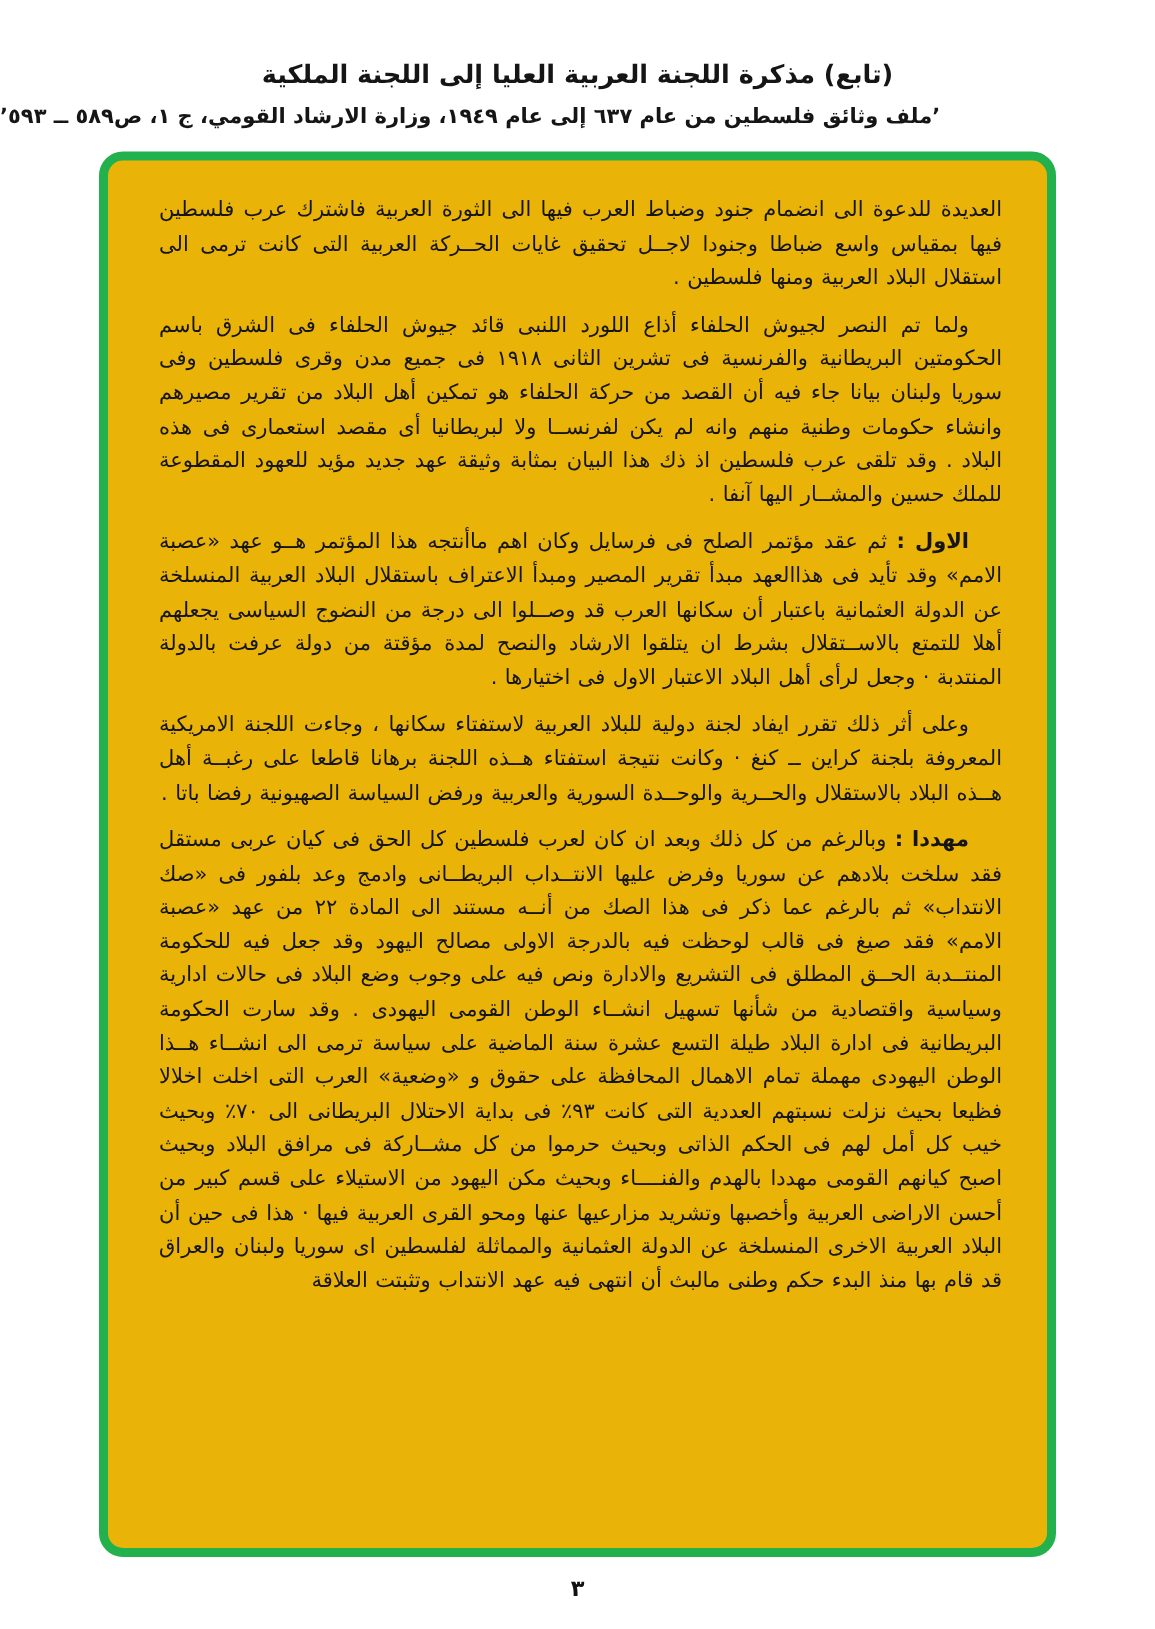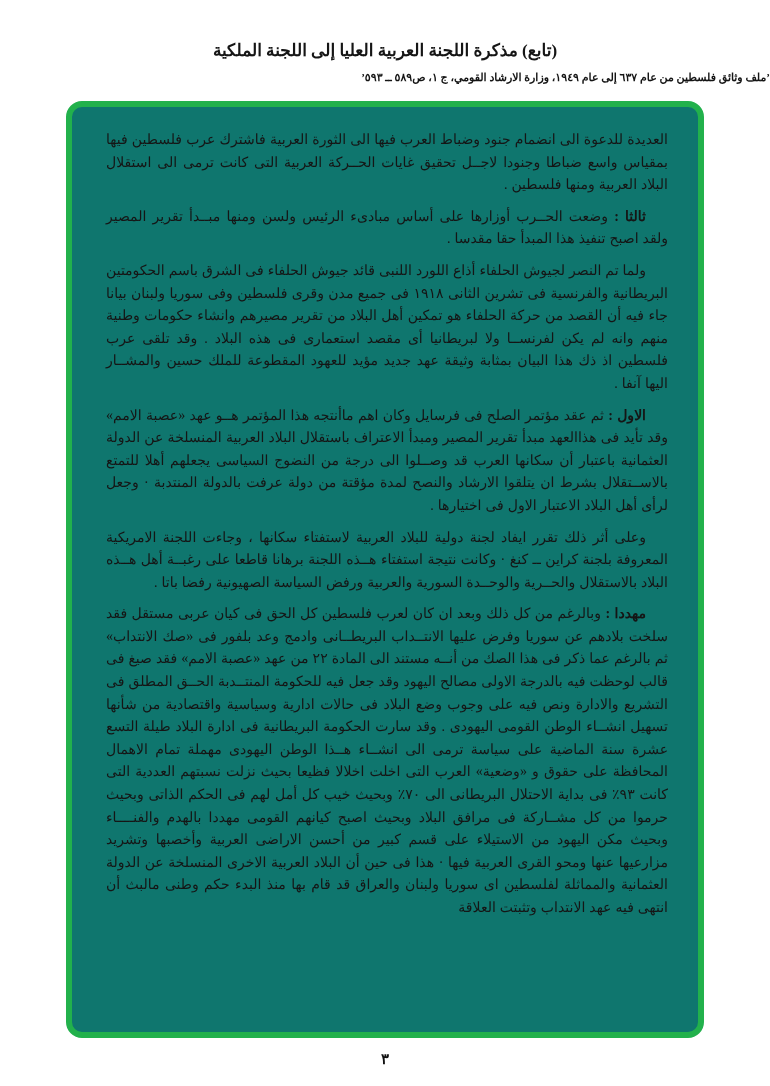--- a/index.html
+++ b/index.html
@@ -1,50 +1,50 @@
 <!DOCTYPE html>
 <html lang="ar" dir="rtl"><head>
 <meta charset="utf-8">
 <style>
-  * { margin: 0; padding: 0; box-sizing: border-box; font-family: Liberation Serif, serif; }
+  * { margin: 0; padding: 0; box-sizing: border-box; }
   html, body { background: #ffffff; }
   body {
     width: 770px;
     height: 1086px;
     position: relative;
     font-family: "DejaVu Sans", sans-serif;
     color: #151515;
     overflow: hidden;
   }
   .header { direction: rtl; }
   .doc-title {
     padding-top: 40px;
     text-align: center;
     font-size: 17px;
     font-weight: bold;
     letter-spacing: 0;
   }
   .doc-subtitle {
     margin-top: 10px;
-    text-align: right;
-    font-size: 11px;
+    text-align: left;
+    font-size: 14px;
     font-weight: bold;
   }
   .text-frame {
     position: absolute;
     left: 66px;
     top: 101px;
     width: 638px;
     height: 937px;
     border: 6px solid #22b14c;
     border-radius: 16px;
     padding: 22px 30px 10px 34px;
     overflow: hidden;
     direction: rtl;
-    background: #0f766e;
+    background: #eab308;
   }
   .para {
     font-size: 14px;
     line-height: 22.6px;
     text-align: justify;
     text-indent: 22px;
     margin-bottom: 9px;
     word-spacing: 0.5px;
   }
   .para.flush { text-indent: 0; }
@@ -66,24 +66,20 @@
 <div class="header">
   <div class="doc-title">(تابع) مذكرة اللجنة العربية العليا إلى اللجنة الملكية</div>
   <div class="doc-subtitle">’ملف وثائق فلسطين من عام ٦٣٧ إلى عام ١٩٤٩، وزارة الارشاد القومي، ج ١، ص٥٨٩ ــ ٥٩٣’</div>
 </div>
 
 <div class="text-frame">
   <p class="para flush">
     <span>العديدة للدعوة الى انضمام جنود وضباط العرب فيها الى الثورة العربية فاشترك عرب فلسطين فيها بمقياس واسع ضباطا وجنودا لاجــل تحقيق غايات الحــركة العربية التى كانت ترمى الى استقلال البلاد العربية ومنها فلسطين .</span>
   </p>
   <p class="para">
-    <b class="plabel">ثالثا :</b>
-    <span>وضعت الحــرب أوزارها على أساس مبادىء الرئيس ولسن ومنها مبــدأ تقرير المصير ولقد اصبح تنفيذ هذا المبدأ حقا مقدسا .</span>
-  </p>
-  <p class="para">
     <span>ولما تم النصر لجيوش الحلفاء أذاع اللورد اللنبى قائد جيوش الحلفاء فى الشرق باسم الحكومتين البريطانية والفرنسية فى تشرين الثانى ١٩١٨ فى جميع مدن وقرى فلسطين وفى سوريا ولبنان بيانا جاء فيه أن القصد من حركة الحلفاء هو تمكين أهل البلاد من تقرير مصيرهم وانشاء حكومات وطنية منهم وانه لم يكن لفرنســا ولا لبريطانيا أى مقصد استعمارى فى هذه البلاد . وقد تلقى عرب فلسطين اذ ذك هذا البيان بمثابة وثيقة عهد جديد مؤيد للعهود المقطوعة للملك حسين والمشــار اليها آنفا .</span>
   </p>
   <p class="para">
     <b class="plabel">الاول :</b>
     <span>ثم عقد مؤتمر الصلح فى فرسايل وكان اهم ماأنتجه هذا المؤتمر هــو عهد «عصبة الامم» وقد تأيد فى هذاالعهد مبدأ تقرير المصير ومبدأ الاعتراف باستقلال البلاد العربية المنسلخة عن الدولة العثمانية باعتبار أن سكانها العرب قد وصــلوا الى درجة من النضوج السياسى يجعلهم أهلا للتمتع بالاســتقلال بشرط ان يتلقوا الارشاد والنصح لمدة مؤقتة من دولة عرفت بالدولة المنتدبة · وجعل لرأى أهل البلاد الاعتبار الاول فى اختيارها .</span>
   </p>
   <p class="para">
     <span>وعلى أثر ذلك تقرر ايفاد لجنة دولية للبلاد العربية لاستفتاء سكانها ، وجاءت اللجنة الامريكية المعروفة بلجنة كراين ــ كنغ · وكانت نتيجة استفتاء هــذه اللجنة برهانا قاطعا على رغبــة أهل هــذه البلاد بالاستقلال والحــرية والوحــدة السورية والعربية ورفض السياسة الصهيونية رفضا باتا .</span>
   </p>
   <p class="para">

